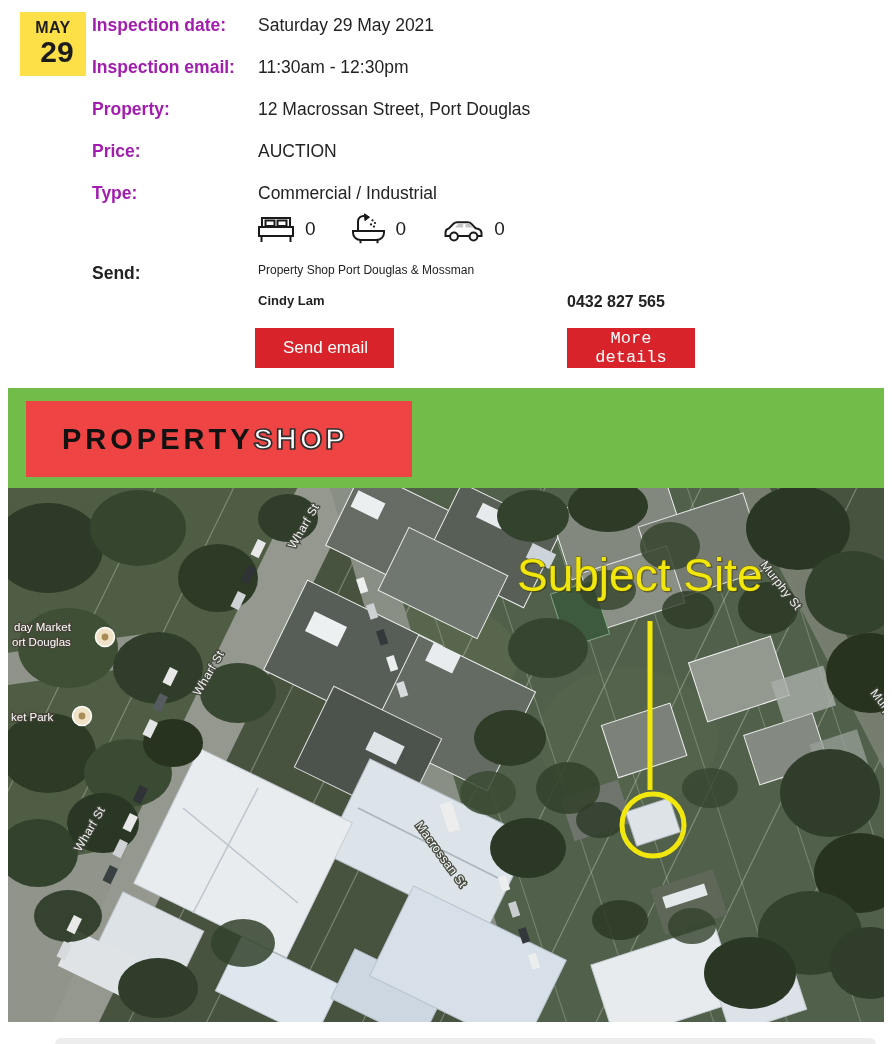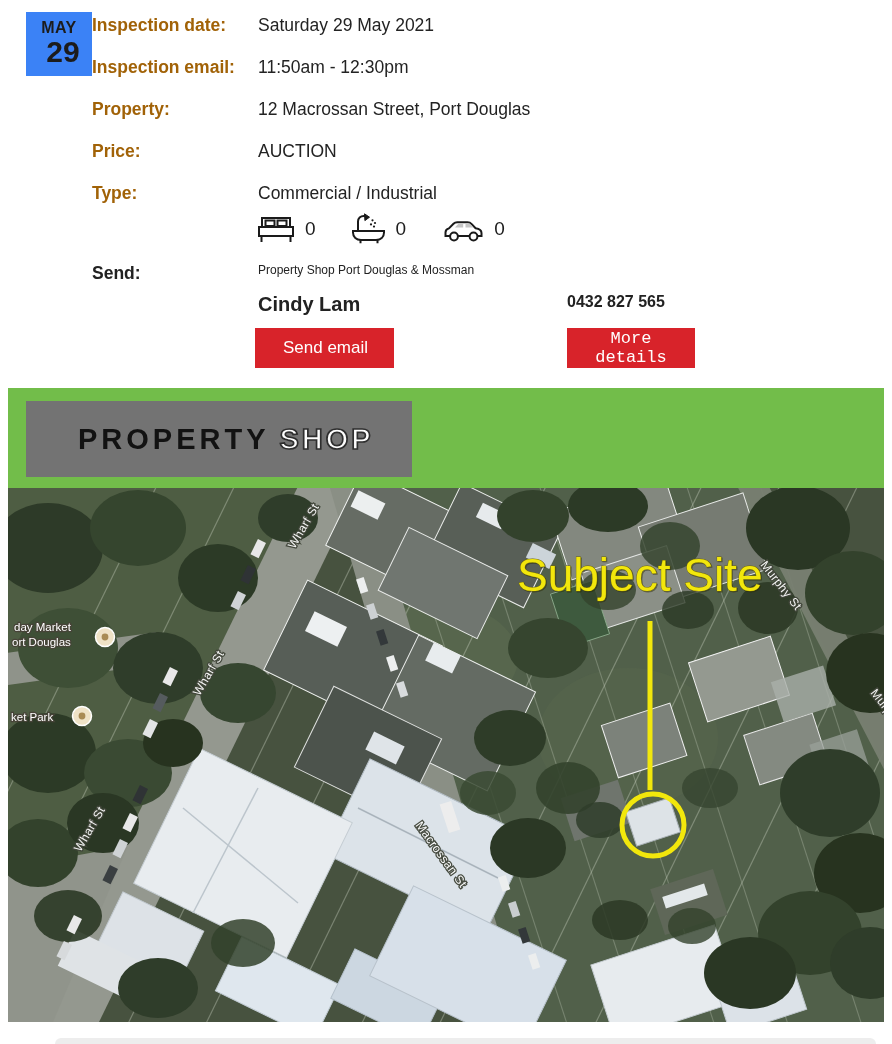--- a/index.html
+++ b/index.html
@@ -3,53 +3,53 @@
 <meta charset="utf-8">
 <style>
   html,body{margin:0;padding:0;}
   body{
     width:892px;height:1044px;position:relative;background:#ffffff;
     font-family:"Liberation Sans","DejaVu Sans",sans-serif;color:#222;
     overflow:hidden;
   }
   
   .date-badge{
-    position:absolute;left:26px;top:12px;width:66px;height:64px;
-    background:#3b82f6;display:flex;flex-direction:column;align-items:center;justify-content:center;
+    position:absolute;left:20px;top:12px;width:66px;height:64px;
+    background:#fde047;display:flex;flex-direction:column;align-items:center;justify-content:center;
   }
   .date-badge .month{font-size:16px;font-weight:bold;letter-spacing:.5px;color:#1c1c1c;line-height:1;}
   .date-badge .day{font-size:30px;font-weight:bold;color:#1c1c1c;line-height:1.05;margin-left:8px;}
   .info-row{position:absolute;left:92px;font-size:17.5px;line-height:22px;white-space:nowrap;}
-  .info-row .lbl{display:inline-block;width:166px;font-weight:bold;color:#a16207;}
+  .info-row .lbl{display:inline-block;width:166px;font-weight:bold;color:#a21caf;}
   .info-row .val{color:#232323;margin-top:42px;}
   .features{position:absolute;left:256px;top:211px;height:36px;display:flex;align-items:center;}
   .features svg{display:block;}
   .features .cnt{font-size:19px;color:#1d1d1d;margin-left:9px;}
   .sp1{margin-left:34px;} .sp2{margin-left:36px;}
   .agent-label{position:absolute;left:92px;top:263px;font-size:17.5px;font-weight:bold;}
   .agency{position:absolute;left:258px;top:263px;font-size:12px;}
-  .agent-name{position:absolute;left:258px;top:293px;font-size:20px;font-weight:bold;}
+  .agent-name{position:absolute;left:258px;top:293px;font-size:13px;font-weight:bold;}
   .agent-phone{position:absolute;left:567px;top:293px;font-size:16px;font-weight:bold;}
   .btn{
     position:absolute;top:328px;height:40px;background:#d8232a;border:none;
     color:#fff;font-size:17px;font-family:inherit;display:flex;align-items:center;justify-content:center;
     cursor:pointer;
   }
   .btn-email{left:255px;width:139px;padding-left:8px;}
   .btn-details{left:567px;width:128px;font-family:Liberation Mono, monospace;}
   
   .photo{position:absolute;left:8px;top:388px;width:876px;height:634px;}
   .banner{position:absolute;left:0;top:0;width:876px;height:100px;background:#72bd4a;}
   .logo-box{
-    position:absolute;left:18px;top:13px;width:386px;height:76px;background:#737373;
-    display:flex;align-items:center;padding-left:52px;box-sizing:border-box;
+    position:absolute;left:18px;top:13px;width:386px;height:76px;background:#ef4444;
+    display:flex;align-items:center;padding-left:36px;box-sizing:border-box;
   }
   .logo-w1{font-size:29px;font-weight:800;letter-spacing:4px;color:#121212;}
   .logo-w2{
-    font-size:29px;font-weight:800;letter-spacing:3px;margin-left:10px;
+    font-size:29px;font-weight:800;letter-spacing:3px;margin-left:0;
     color:#fdfdfd;-webkit-text-stroke:1.7px #2e2e2e;
   }
   .map{position:absolute;left:0;top:100px;width:876px;height:534px;}
   .maplabel{
     font-size:12px;fill:#ffffff;stroke:#41463a;stroke-width:2.6px;paint-order:stroke;
     letter-spacing:.4px;opacity:.95;
   }
   .poilabel{font-size:11.5px;fill:#ffffff;stroke:#474338;stroke-width:2.3px;paint-order:stroke;}
   .subject-text{
     font-size:46px;fill:#f2e70c;stroke:#6d6506;stroke-width:.8px;paint-order:stroke;
@@ -65,21 +65,21 @@
 
 <div class="date-badge">
   <span class="month">MAY</span>
   <span class="day">29</span>
 </div>
 
 <div class="info-row" style="top:14px">
   <span class="lbl">Inspection date:</span><span class="val">Saturday 29 May 2021</span>
 </div>
 <div class="info-row" style="top:56px">
-  <span class="lbl">Inspection email:</span><span class="val">11:50am - 12:30pm</span>
+  <span class="lbl">Inspection email:</span><span class="val">11:30am - 12:30pm</span>
 </div>
 <div class="info-row" style="top:98px">
   <span class="lbl">Property:</span><span class="val">12 Macrossan Street, Port Douglas</span>
 </div>
 <div class="info-row" style="top:140px">
   <span class="lbl">Price:</span><span class="val">AUCTION</span>
 </div>
 <div class="info-row" style="top:182px">
   <span class="lbl">Type:</span><span class="val">Commercial / Industrial</span>
 </div>

